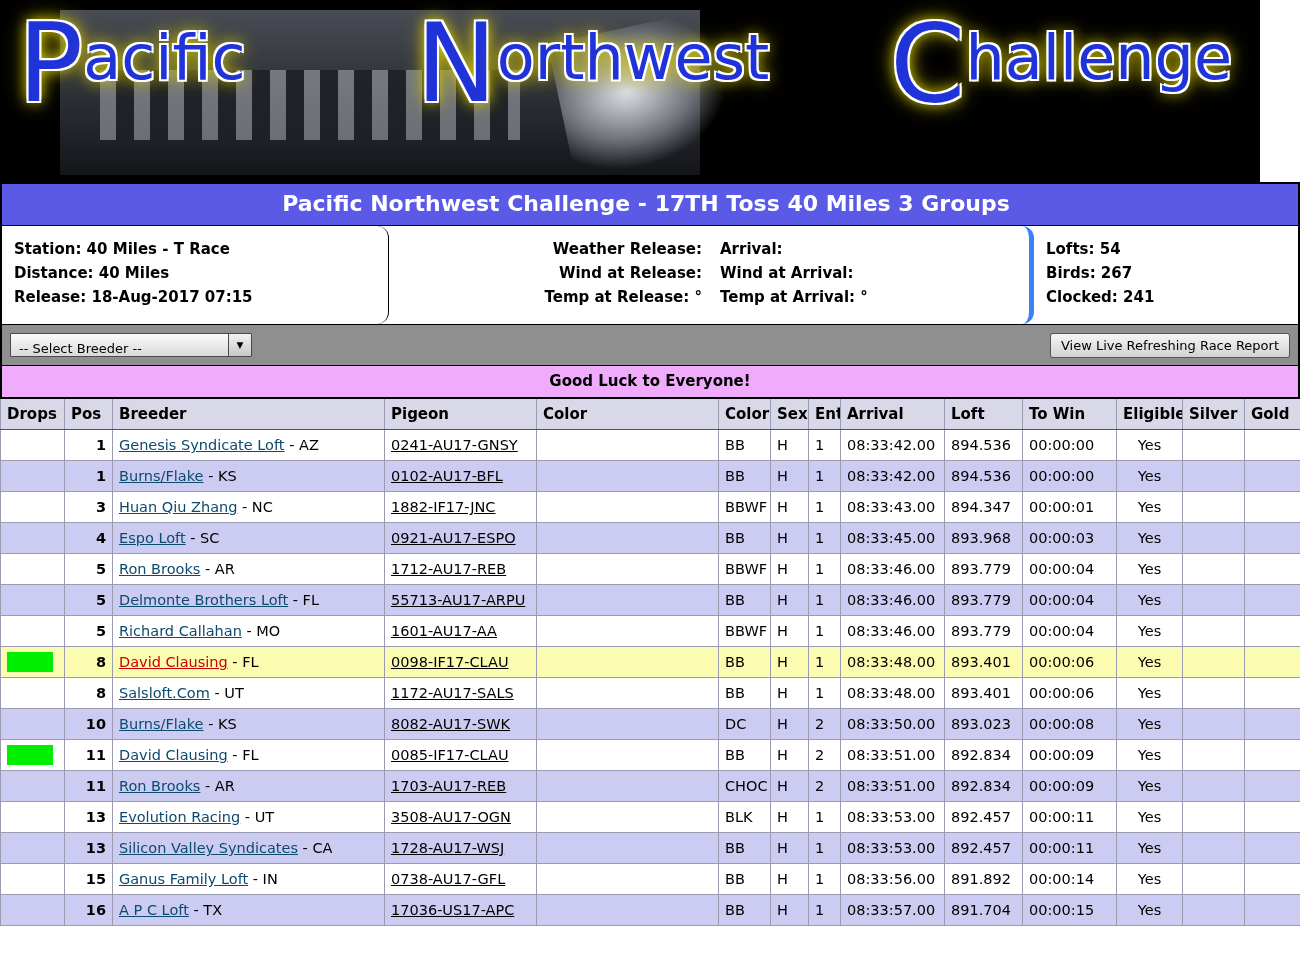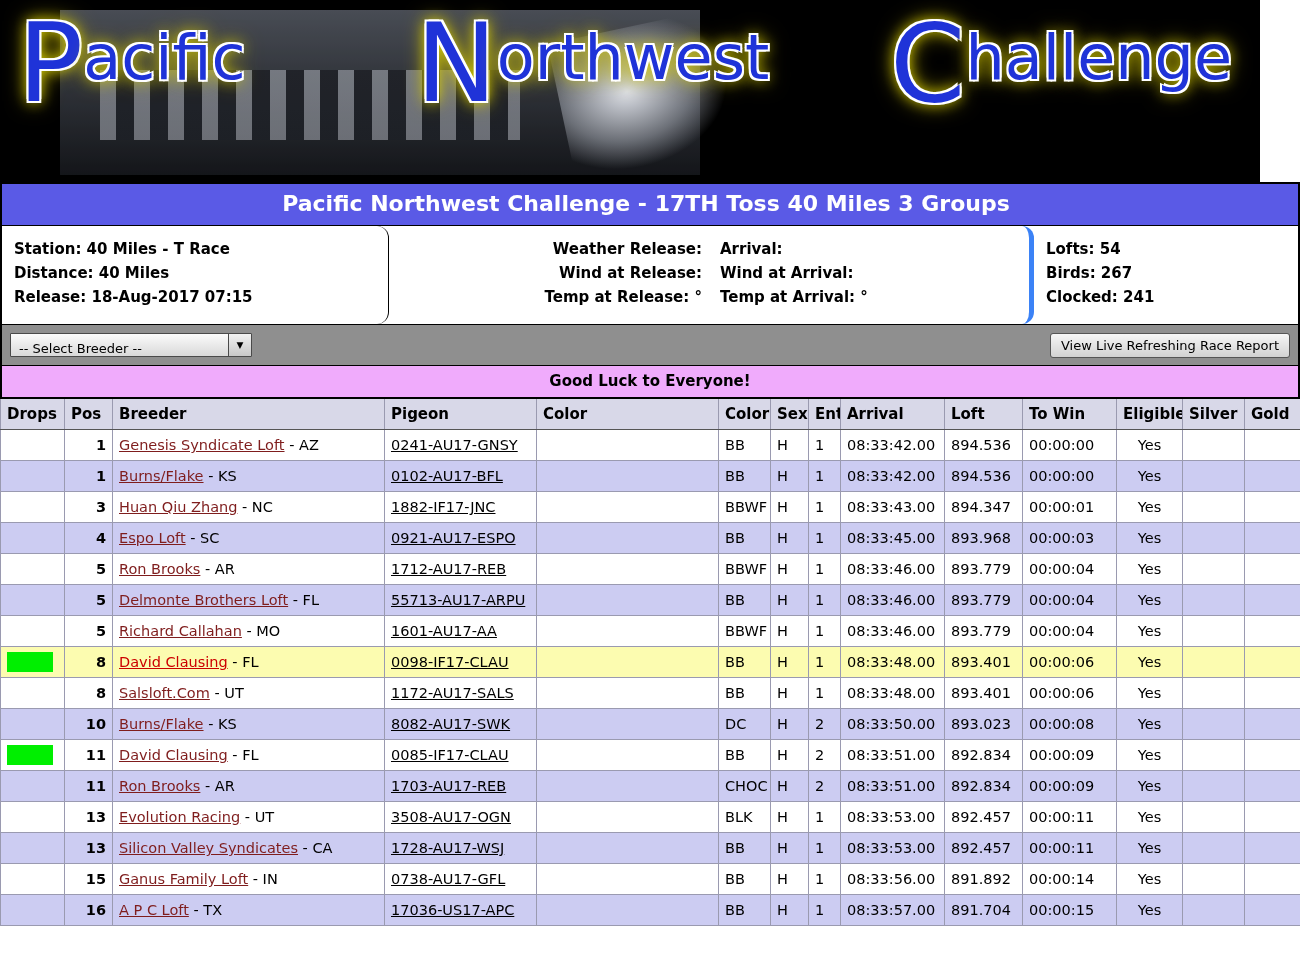--- a/index.html
+++ b/index.html
@@ -187,21 +187,21 @@
     border-top: 2px solid #000;
     border-bottom: 1px solid #555;
     font-size: 15px;
   }
   thead th.c { text-align: left; }
   td.num { text-align: right; font-weight: bold; }
   td.ctr { text-align: center; }
   tr.alt { background: #ccccf2; }
   tr.white { background: #ffffff; }
   tr.hl { background: #fcfcb0; }
-  .breeder-link { text-decoration: underline; color: #7f1d1d; }
+  .breeder-link { text-decoration: underline; color: #0c4a6e; }
   .breeder-link.red { color: #cc0000; }
   .pigeon-link { text-decoration: underline; color: #000; }
   .dropmark {
     display: block;
     width: 46px;
     height: 20px;
     background: #00ef00;
   }
   col.drops   { width: 64px; }
   col.pos     { width: 48px; }

